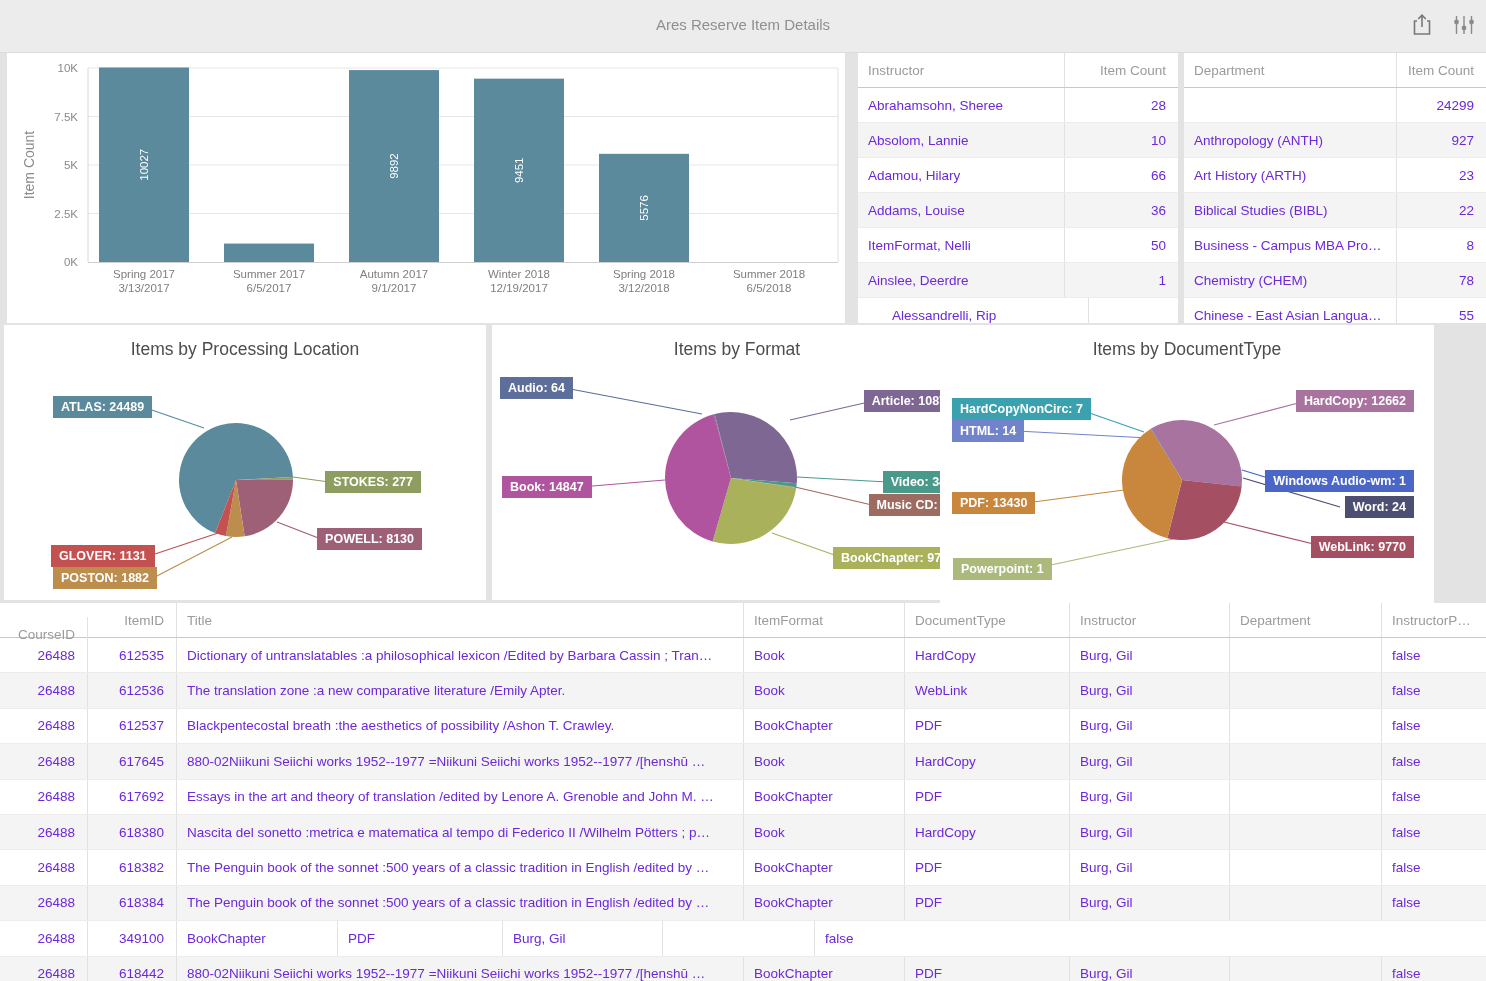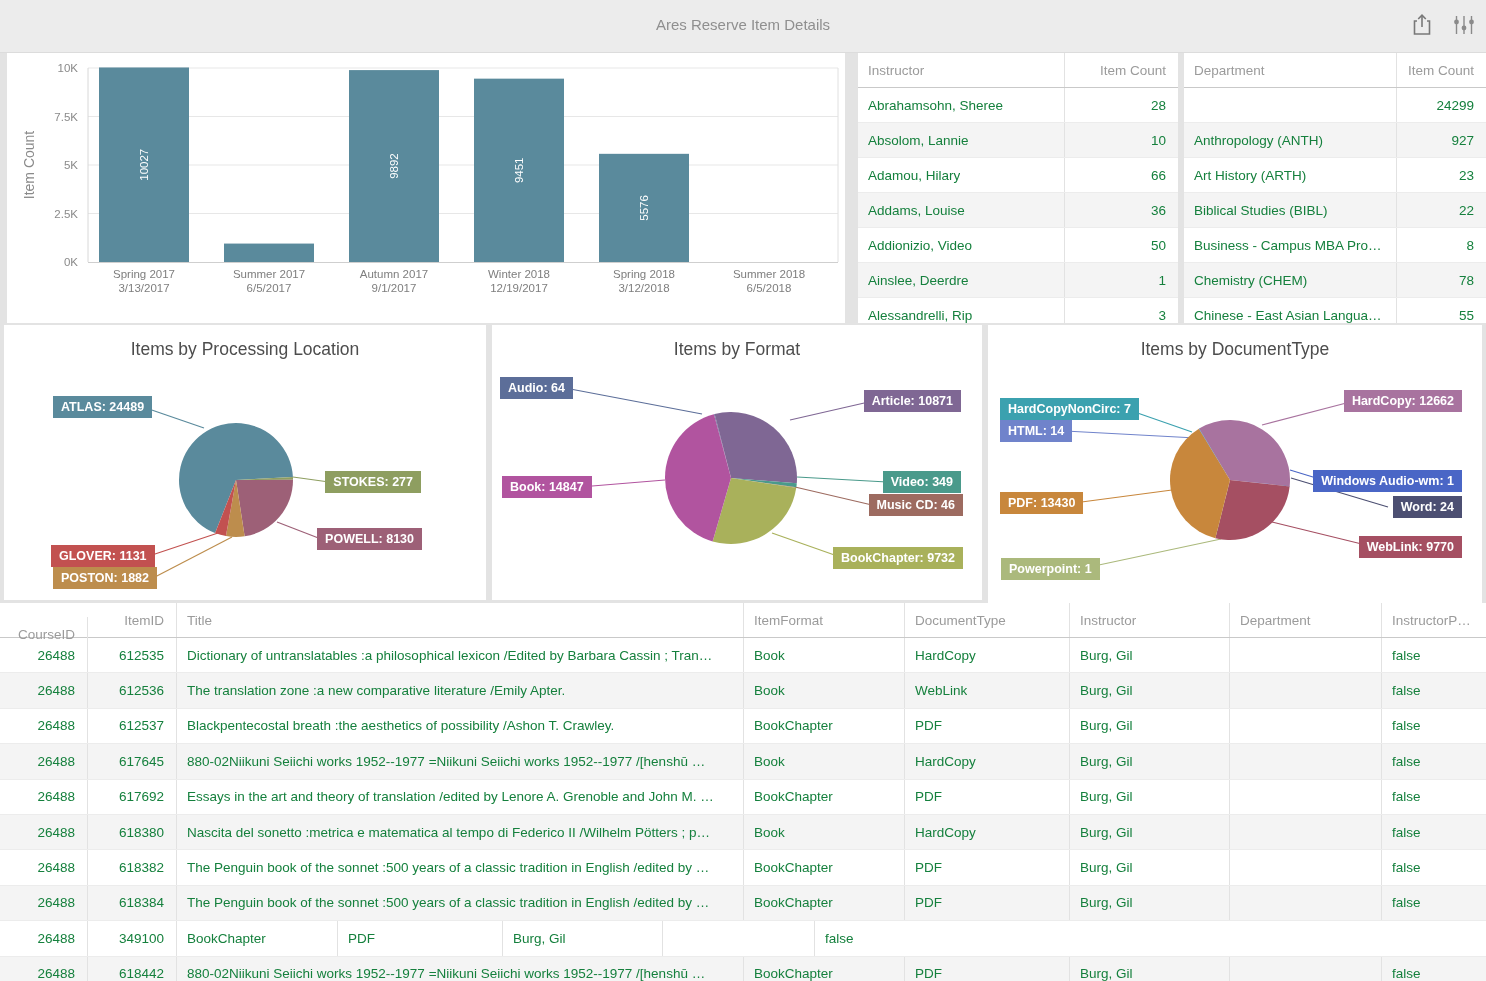--- a/index.html
+++ b/index.html
@@ -24,21 +24,21 @@
     font-size:17.5px;color:#4d4d4d;
   }
   .pie-label{
     position:absolute;color:#fff;font-weight:bold;font-size:12.5px;
     padding:4px 8px;white-space:nowrap;line-height:14px;
   }
   
   .grid{position:absolute;inset:0;overflow:hidden;}
   .grid-row{display:flex;align-items:center;}
   .grid-row.head{color:#9b9b9b;border-bottom:1px solid #c9c9c9;}
-  .grid-row.body{color:#15803d;border-bottom:1px solid #ececec;}
+  .grid-row.body{color:#6d28d9;border-bottom:1px solid #ececec;}
   .grid-row.alt{background:#f4f4f4;}
   .gcell{
     height:100%;display:flex;align-items:center;overflow:hidden;
     padding:0 12px 0 10px;font-size:13.5px;white-space:nowrap;
     border-right:1px solid #e2e2e2;box-sizing:border-box;flex:0 0 auto;
   }
   .gcell:last-child{border-right:none;}
   .gcell.num{justify-content:flex-end;}
   .gcell .trunc{overflow:hidden;text-overflow:ellipsis;}
   svg text{font-family:"Liberation Sans",sans-serif;}
@@ -147,36 +147,36 @@
       <div class="grid-row body alt" style="height: 34px;">
         <div class="gcell" style="width: 207px;">
           <span class="trunc">Addams, Louise</span>
         </div>
         <div class="gcell num" style="width: 113px;">
           <span class="trunc">36</span>
         </div>
       </div>
       <div class="grid-row body" style="height: 34px;">
         <div class="gcell" style="width: 207px;">
-          <span class="trunc">Addionizio, Video</span>
+          <span class="trunc">ItemFormat, Nelli</span>
         </div>
         <div class="gcell num" style="width: 113px;">
           <span class="trunc">50</span>
         </div>
       </div>
       <div class="grid-row body alt" style="height: 34px;">
         <div class="gcell" style="width: 207px;">
           <span class="trunc">Ainslee, Deerdre</span>
         </div>
         <div class="gcell num" style="width: 113px;">
           <span class="trunc">1</span>
         </div>
       </div>
       <div class="grid-row body" style="height: 34px;">
-        <div class="gcell" style="width: 207px;">
+        <div class="gcell" style="width: 207px; margin-left: 24px;">
           <span class="trunc">Alessandrelli, Rip</span>
         </div>
         <div class="gcell num" style="width: 113px;">
           <span class="trunc">3</span>
         </div>
       </div>
     </div>
 </div>
 
 <div class="card" style="left:1184px;top:53px;width:302px;height:270px;">
@@ -273,21 +273,21 @@
         <line x1="280" y1="208" x2="351" y2="233" stroke="#a9b15b" stroke-width="1.2"></line>
         <line x1="173" y1="155" x2="88" y2="162" stroke="#b1549f" stroke-width="1.2"></line>
         <path d="M239,153 L221.92,89.25 A66,66 0 0 1 222.63,89.06 Z" fill="#5c6e99"></path>
         <path d="M239,153 L222.63,89.06 A66,66 0 0 1 304.78,158.32 Z" fill="#7f6794"></path>
         <path d="M239,153 L304.78,158.32 A66,66 0 0 1 304.34,162.33 Z" fill="#4a9a8b"></path>
         <path d="M239,153 L304.34,162.33 A66,66 0 0 1 304.26,162.85 Z" fill="#9d6b60"></path>
         <path d="M239,153 L304.26,162.85 A66,66 0 0 1 220.64,216.39 Z" fill="#a9b15b"></path>
         <path d="M239,153 L220.64,216.39 A66,66 0 0 1 221.92,89.25 Z" fill="#b1549f"></path>
       </svg><div class="pie-label" style="left: 8px; top: 52px; background: rgb(92, 110, 153);">Audio: 64</div><div class="pie-label" style="right: 21px; top: 65px; background: rgb(127, 103, 148);">Article: 10871</div><div class="pie-label" style="right: 21px; top: 146px; background: rgb(74, 154, 139);">Video: 349</div><div class="pie-label" style="right: 19px; top: 169px; background: rgb(157, 107, 96);">Music CD: 46</div><div class="pie-label" style="right: 19px; top: 222px; background: rgb(169, 177, 91);">BookChapter: 9732</div><div class="pie-label" style="left: 10px; top: 151px; background: rgb(177, 84, 159);">Book: 14847</div></div>
 </div>
-<div class="card" style="left:988px;top:325px;width:494px;height:283px;">
+<div class="card" style="left:940px;top:325px;width:494px;height:283px;">
   <div class="pie-title">Items by DocumentType</div>
   <div id="pie3" style="position:absolute;inset:0;"><svg width="494" height="275">
         <line x1="274" y1="100" x2="366" y2="76" stroke="#a8739f" stroke-width="1.2"></line>
         <line x1="302" y1="145" x2="338" y2="156" stroke="#4a66c6" stroke-width="1.2"></line>
         <line x1="303" y1="153" x2="400" y2="182" stroke="#4c4f72" stroke-width="1.2"></line>
         <line x1="284" y1="197" x2="386" y2="222" stroke="#a54f62" stroke-width="1.2"></line>
         <line x1="233" y1="214" x2="92" y2="244" stroke="#abb97c" stroke-width="1.2"></line>
         <line x1="184" y1="165" x2="86" y2="178" stroke="#c8873c" stroke-width="1.2"></line>
         <line x1="204" y1="107" x2="138" y2="84" stroke="#3ba1af" stroke-width="1.2"></line>
         <line x1="208" y1="113" x2="77" y2="106" stroke="#7083cb" stroke-width="1.2"></line>

